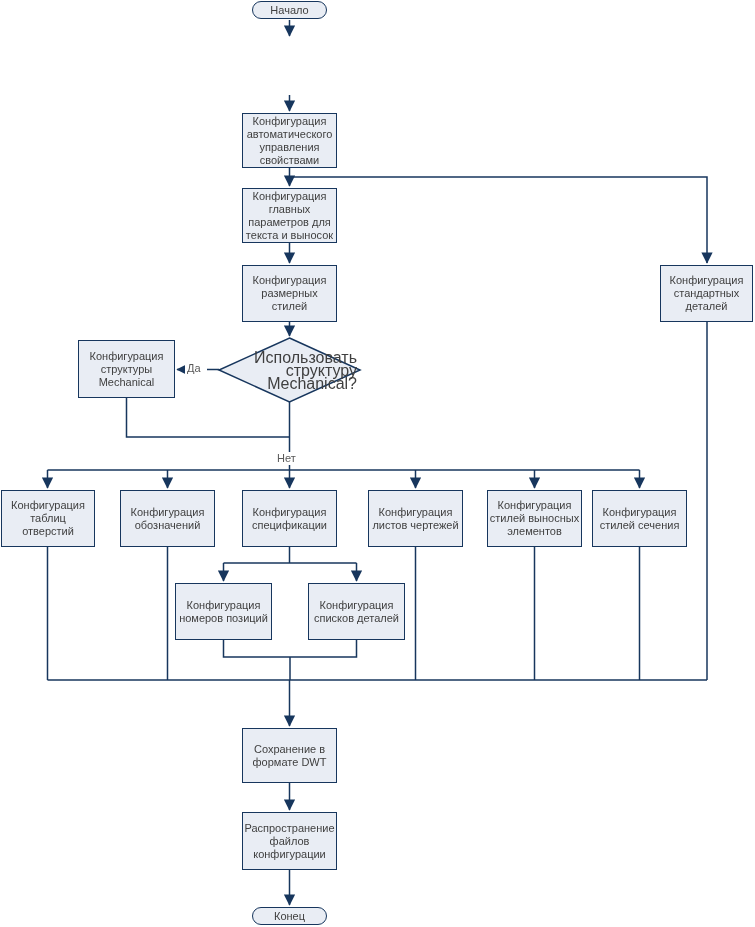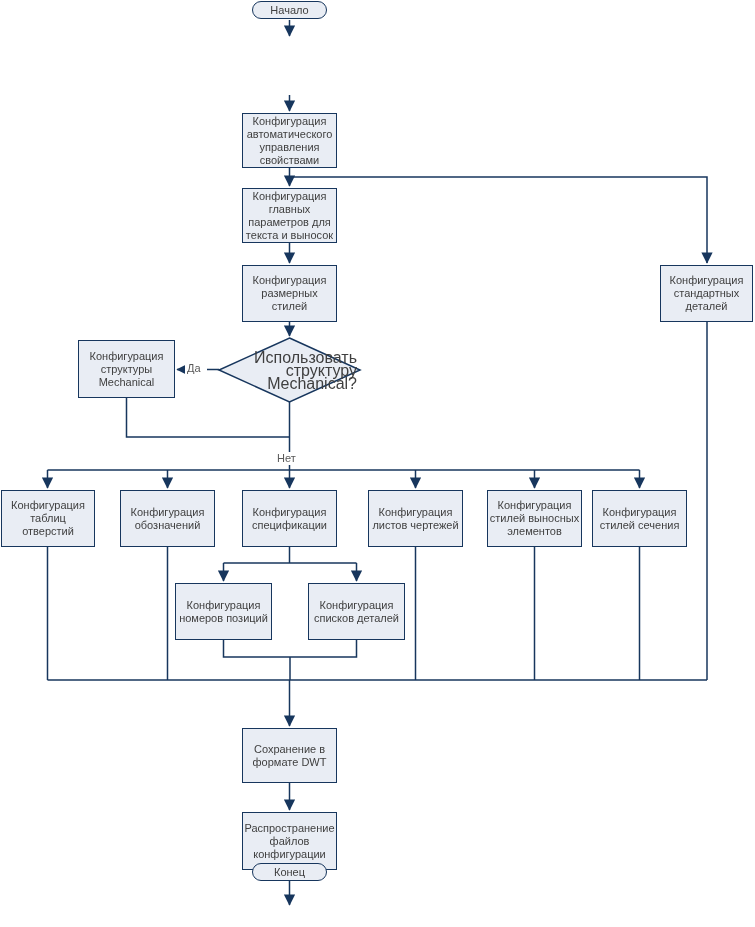--- a/index.html
+++ b/index.html
@@ -176,15 +176,15 @@
   <div class="node" style="left:308px; top:583px; width:97px; height:57px;">Конфигурация
 списков деталей</div>
 
   <div class="node" style="left:242px; top:812px; width:95px; height:58px;">Распространение
 файлов
 конфигурации</div>
 
   <div class="node" style="left:242px; top:728px; width:95px; height:55px;">Сохранение в
 формате DWT</div>
 
-  <div class="node terminator" style="left:252px; top:863px; width:75px; height:18px;">Конец</div>
+  <div class="node terminator" style="left:252px; top:907px; width:75px; height:18px;">Конец</div>
 
 </div>
 
 </body></html>

